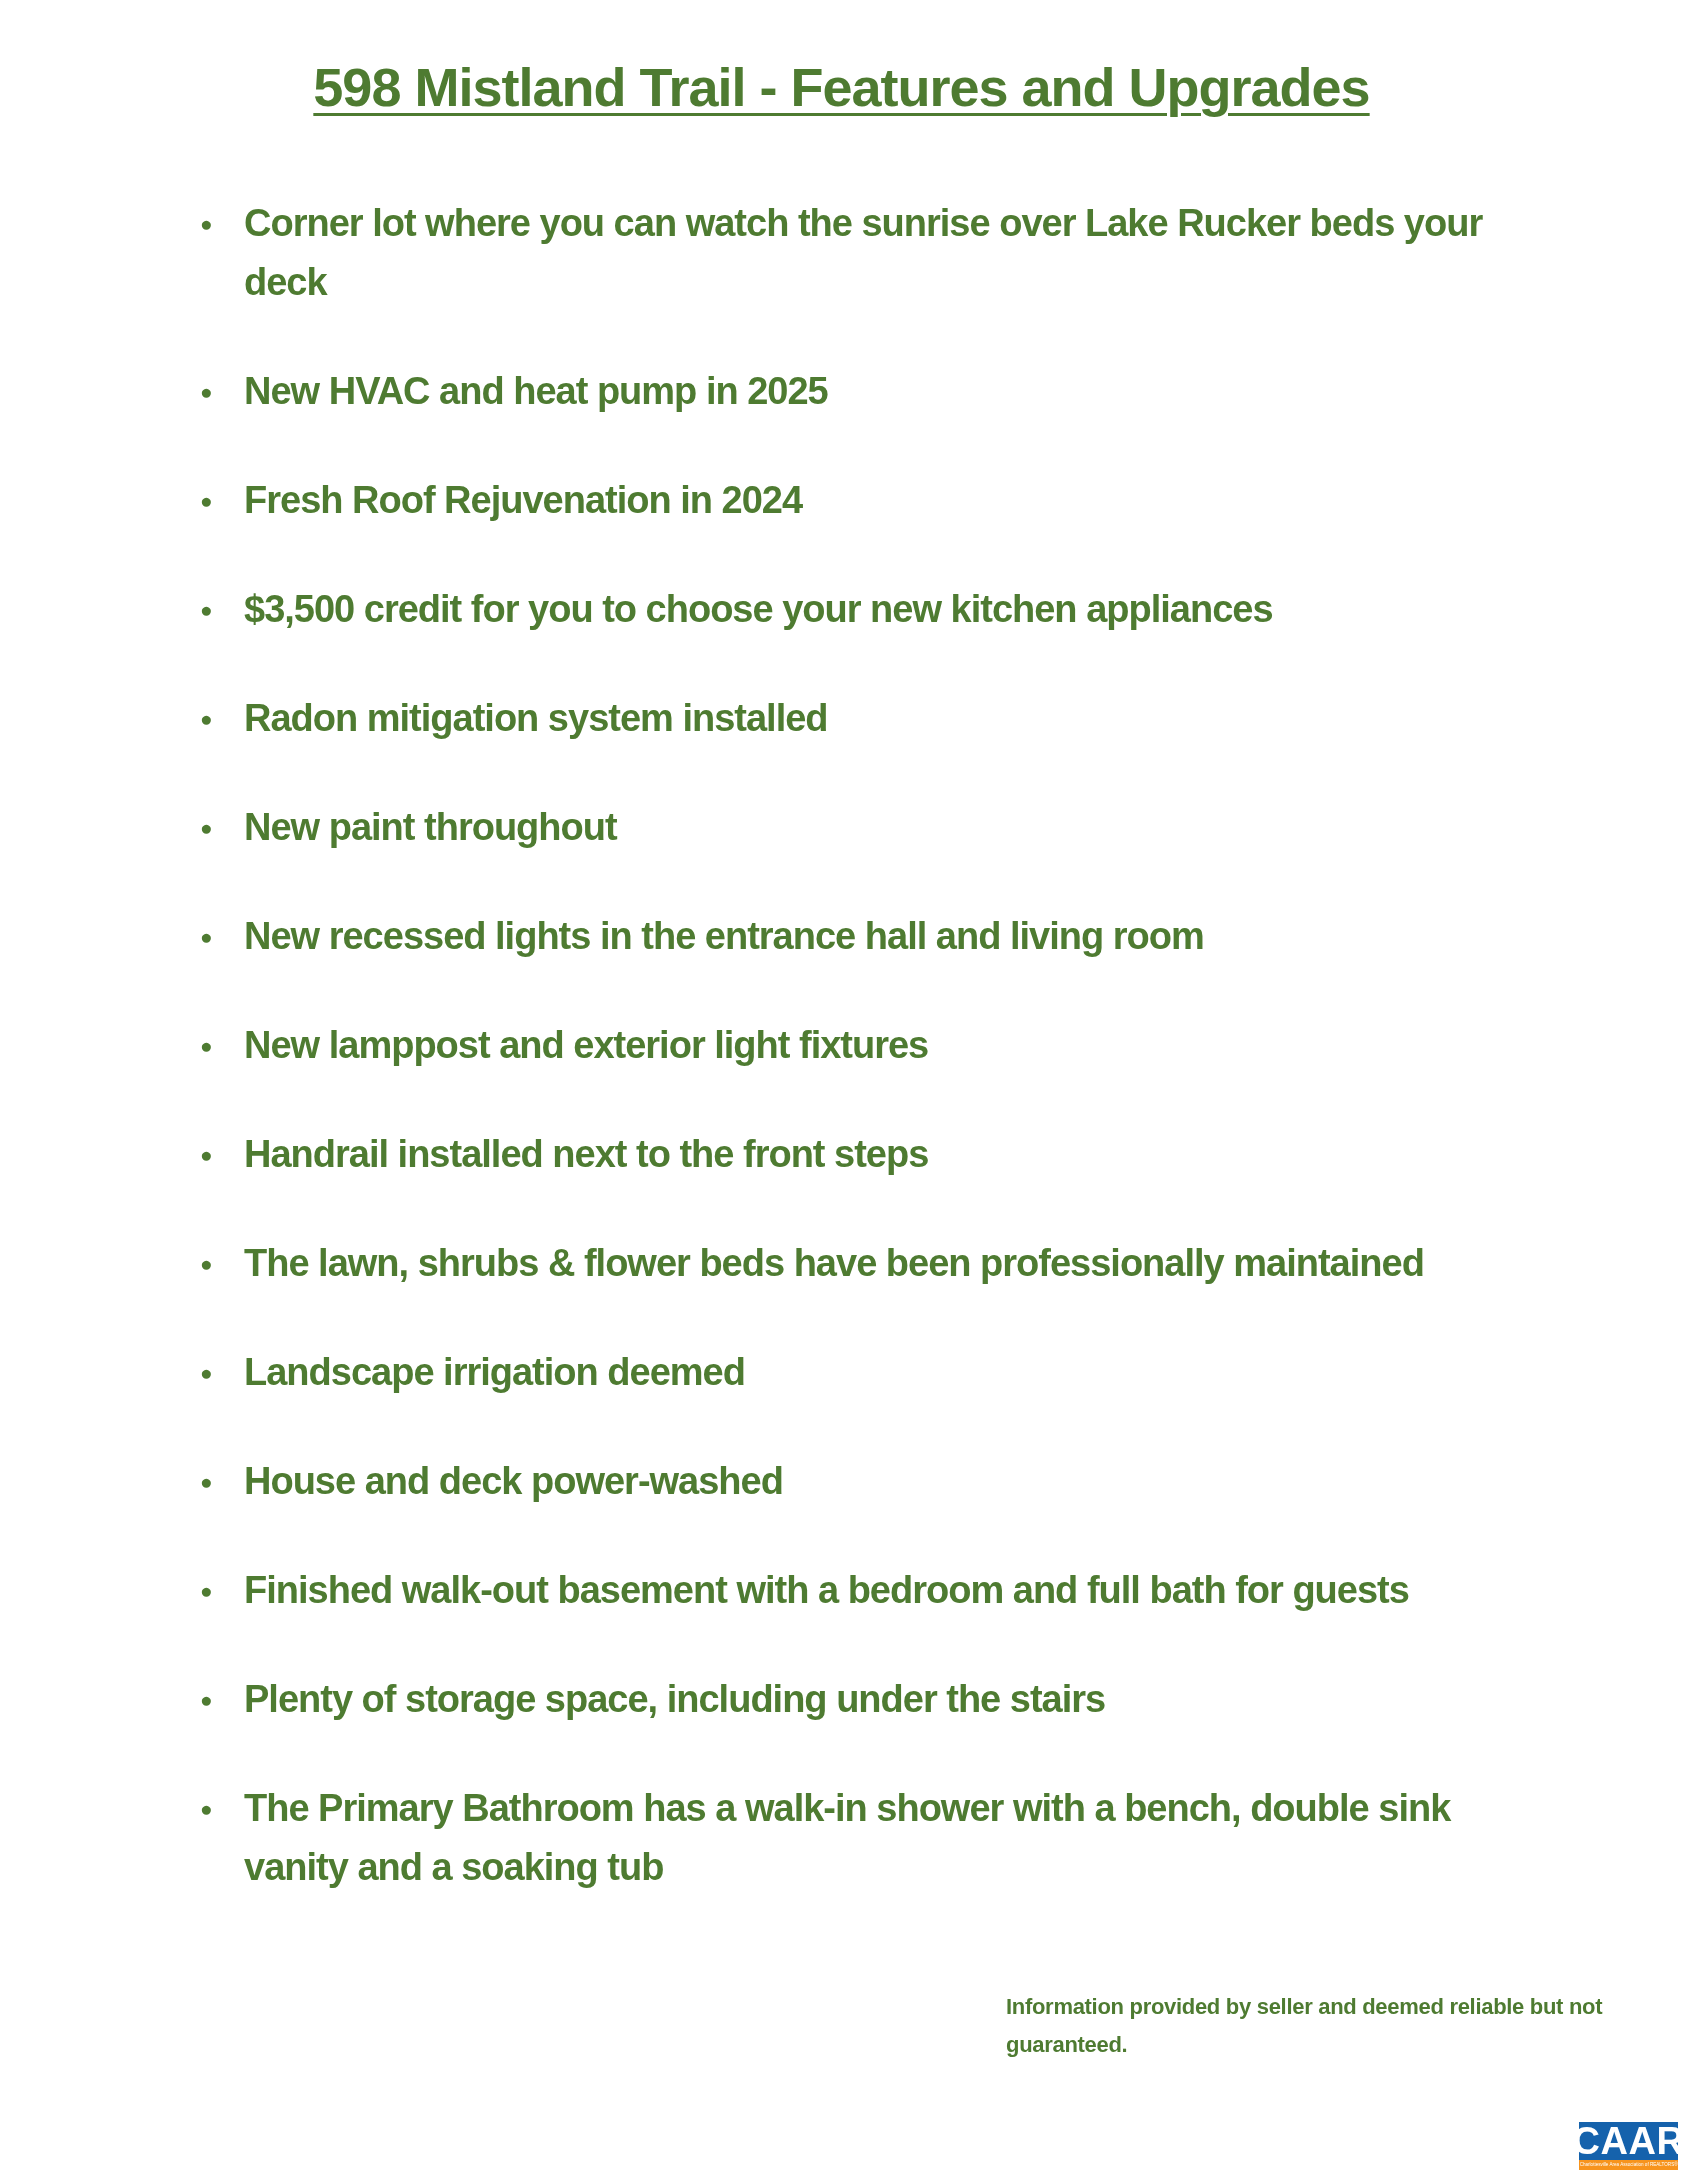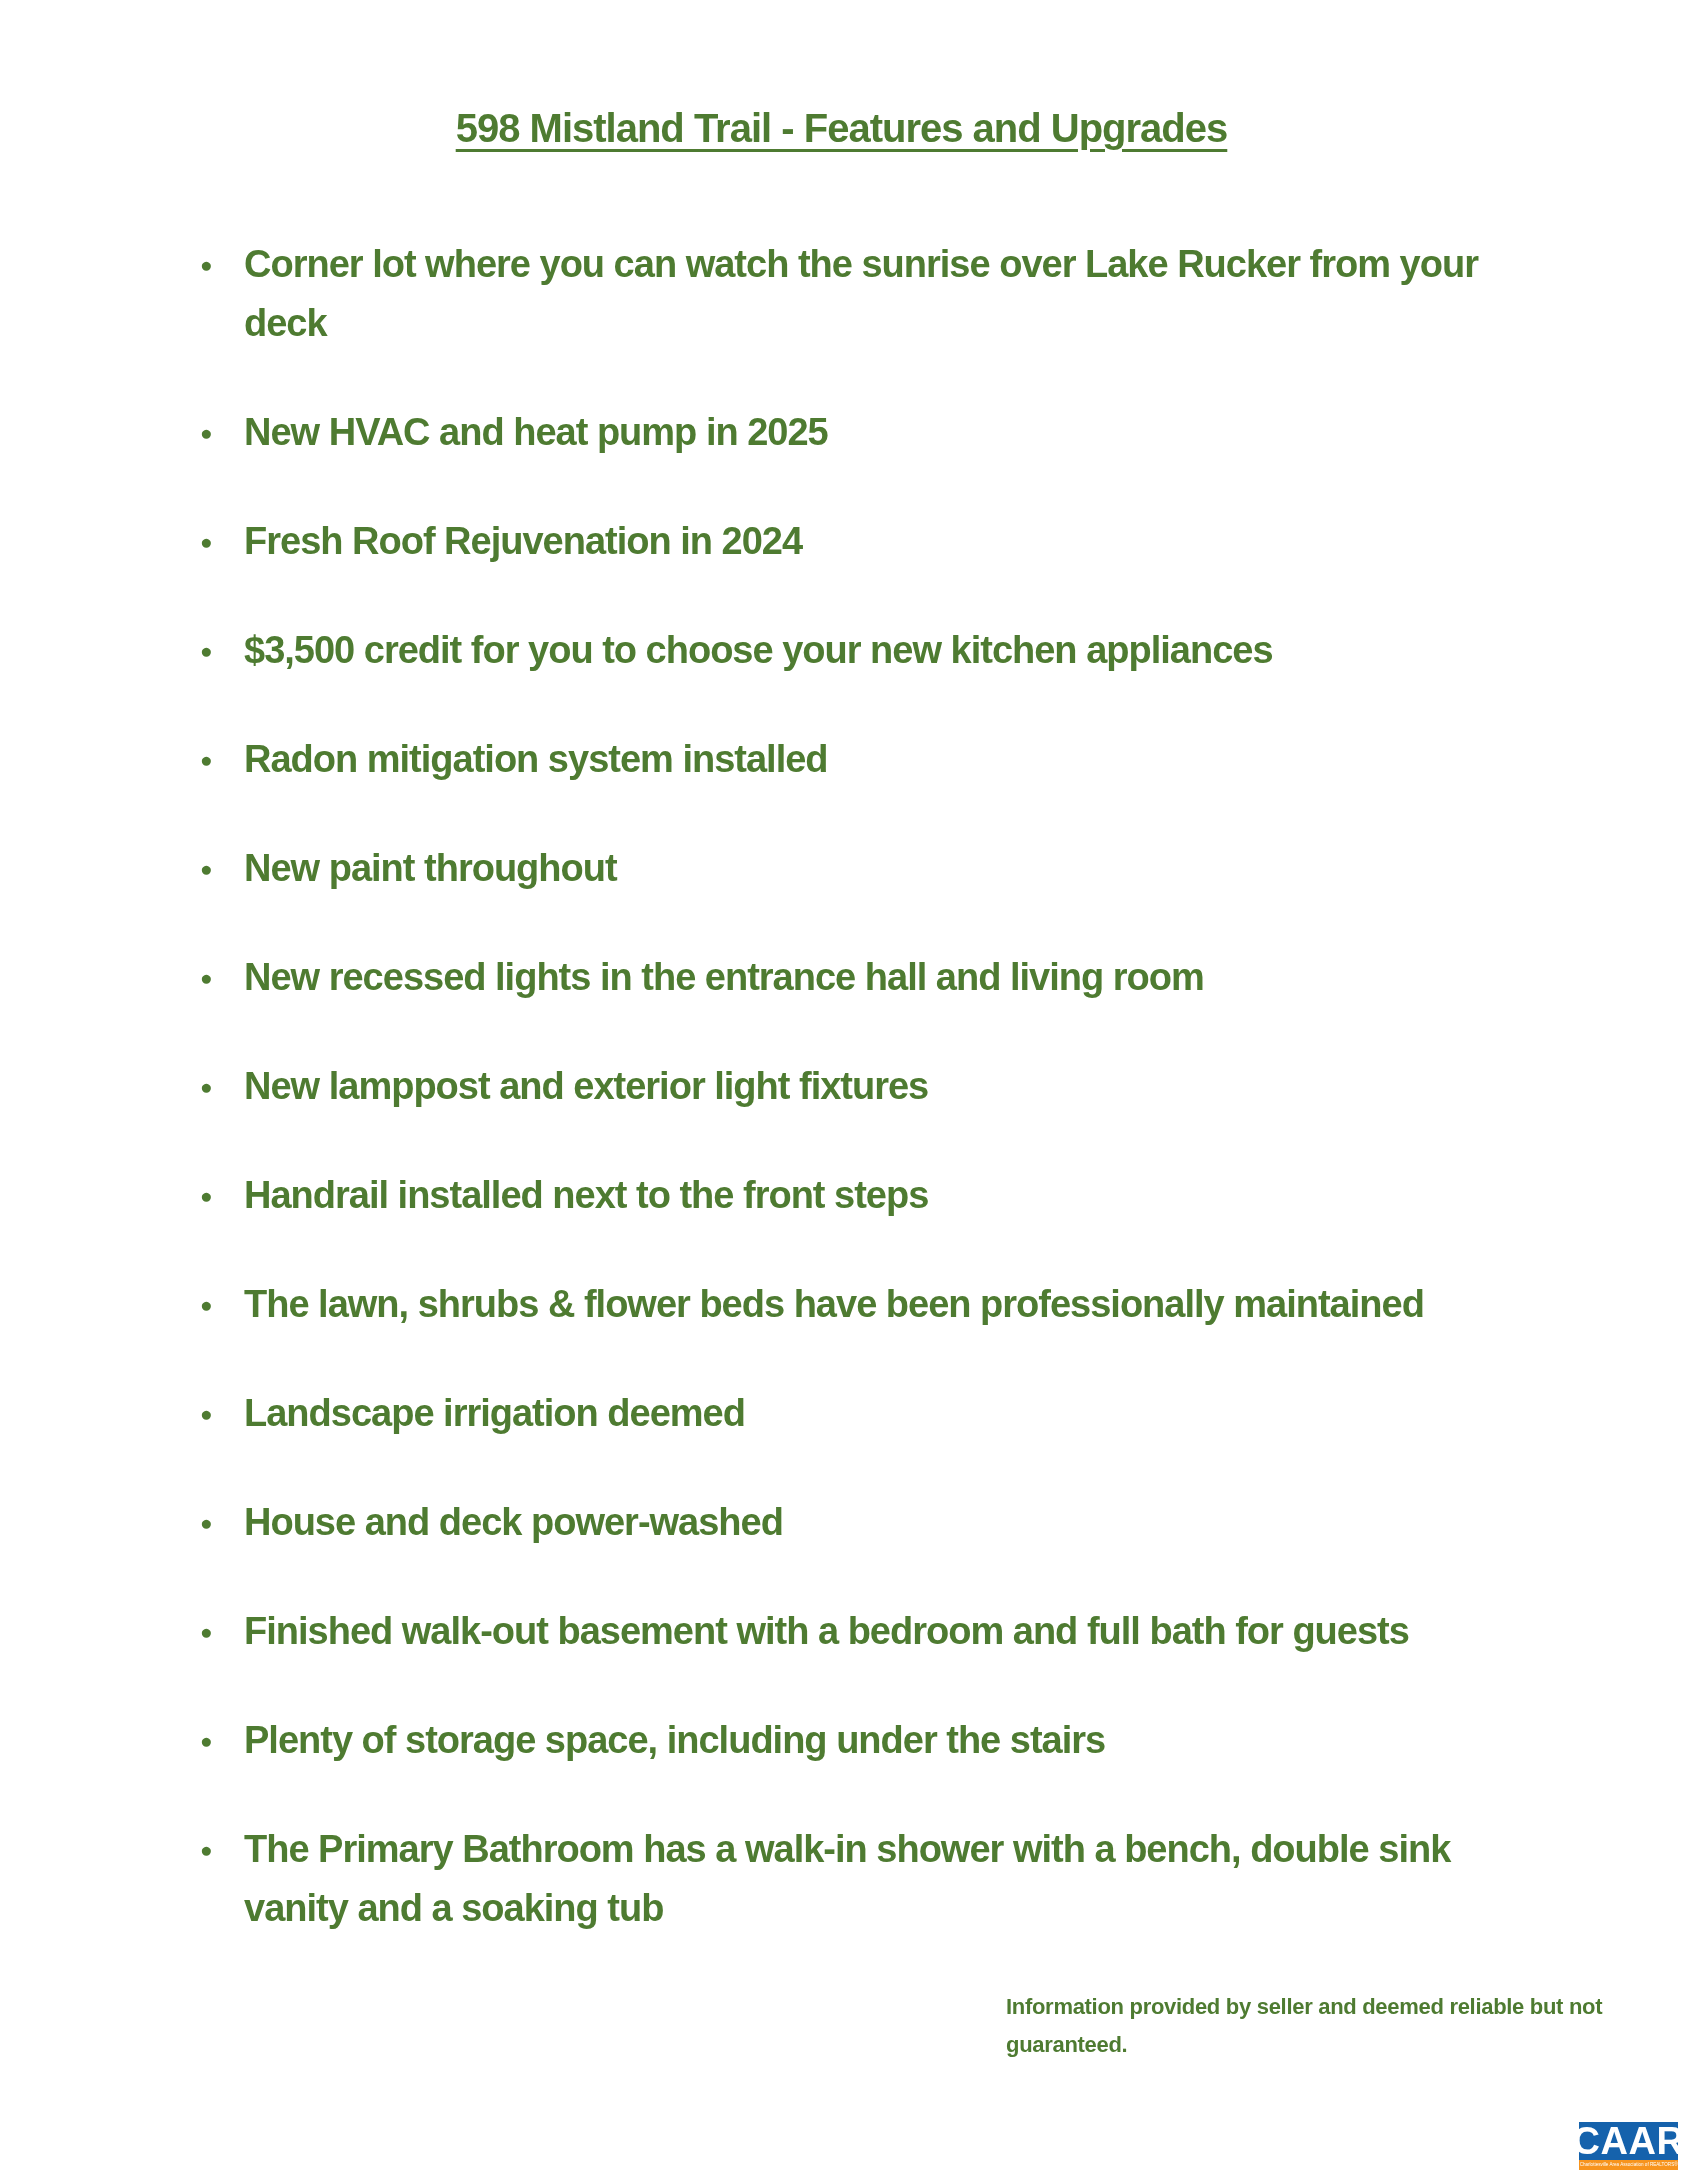--- a/index.html
+++ b/index.html
@@ -6,23 +6,23 @@
   body {
     width: 1683px;
     height: 2178px;
     background: #ffffff;
     position: relative;
     overflow: hidden;
     font-family: "Liberation Sans", sans-serif;
   }
   .doc-title {
     margin: 0;
-    padding-top: 103px;
+    padding-top: 62px;
     text-align: center;
-    font-size: 40px;
+    font-size: 54px;
     line-height: 51px;
     font-weight: bold;
     letter-spacing: -1px;
     color: #4e7b31;
     text-decoration: underline;
     text-decoration-thickness: 3px;
     text-underline-offset: 7px;
   }
   ul.feature-list {
     list-style: none;
@@ -97,21 +97,21 @@
     transform: scaleX(0.85);
     transform-origin: 50% 50%;
   }
 </style>
 </head>
 <body>
 
 <h1 class="doc-title">598 Mistland Trail - Features and Upgrades</h1>
 
 <ul class="feature-list">
-  <li>Corner lot where you can watch the sunrise over Lake Rucker from your deck</li>
+  <li>Corner lot where you can watch the sunrise over Lake Rucker beds your deck</li>
   <li>New HVAC and heat pump in 2025</li>
   <li>Fresh Roof Rejuvenation in 2024</li>
   <li>$3,500 credit for you to choose your new kitchen appliances</li>
   <li>Radon mitigation system installed</li>
   <li>New paint throughout</li>
   <li>New recessed lights in the entrance hall and living room</li>
   <li>New lamppost and exterior light fixtures</li>
   <li>Handrail installed next to the front steps</li>
   <li>The lawn, shrubs &amp; flower beds have been professionally maintained</li>
   <li>Landscape irrigation deemed</li>

